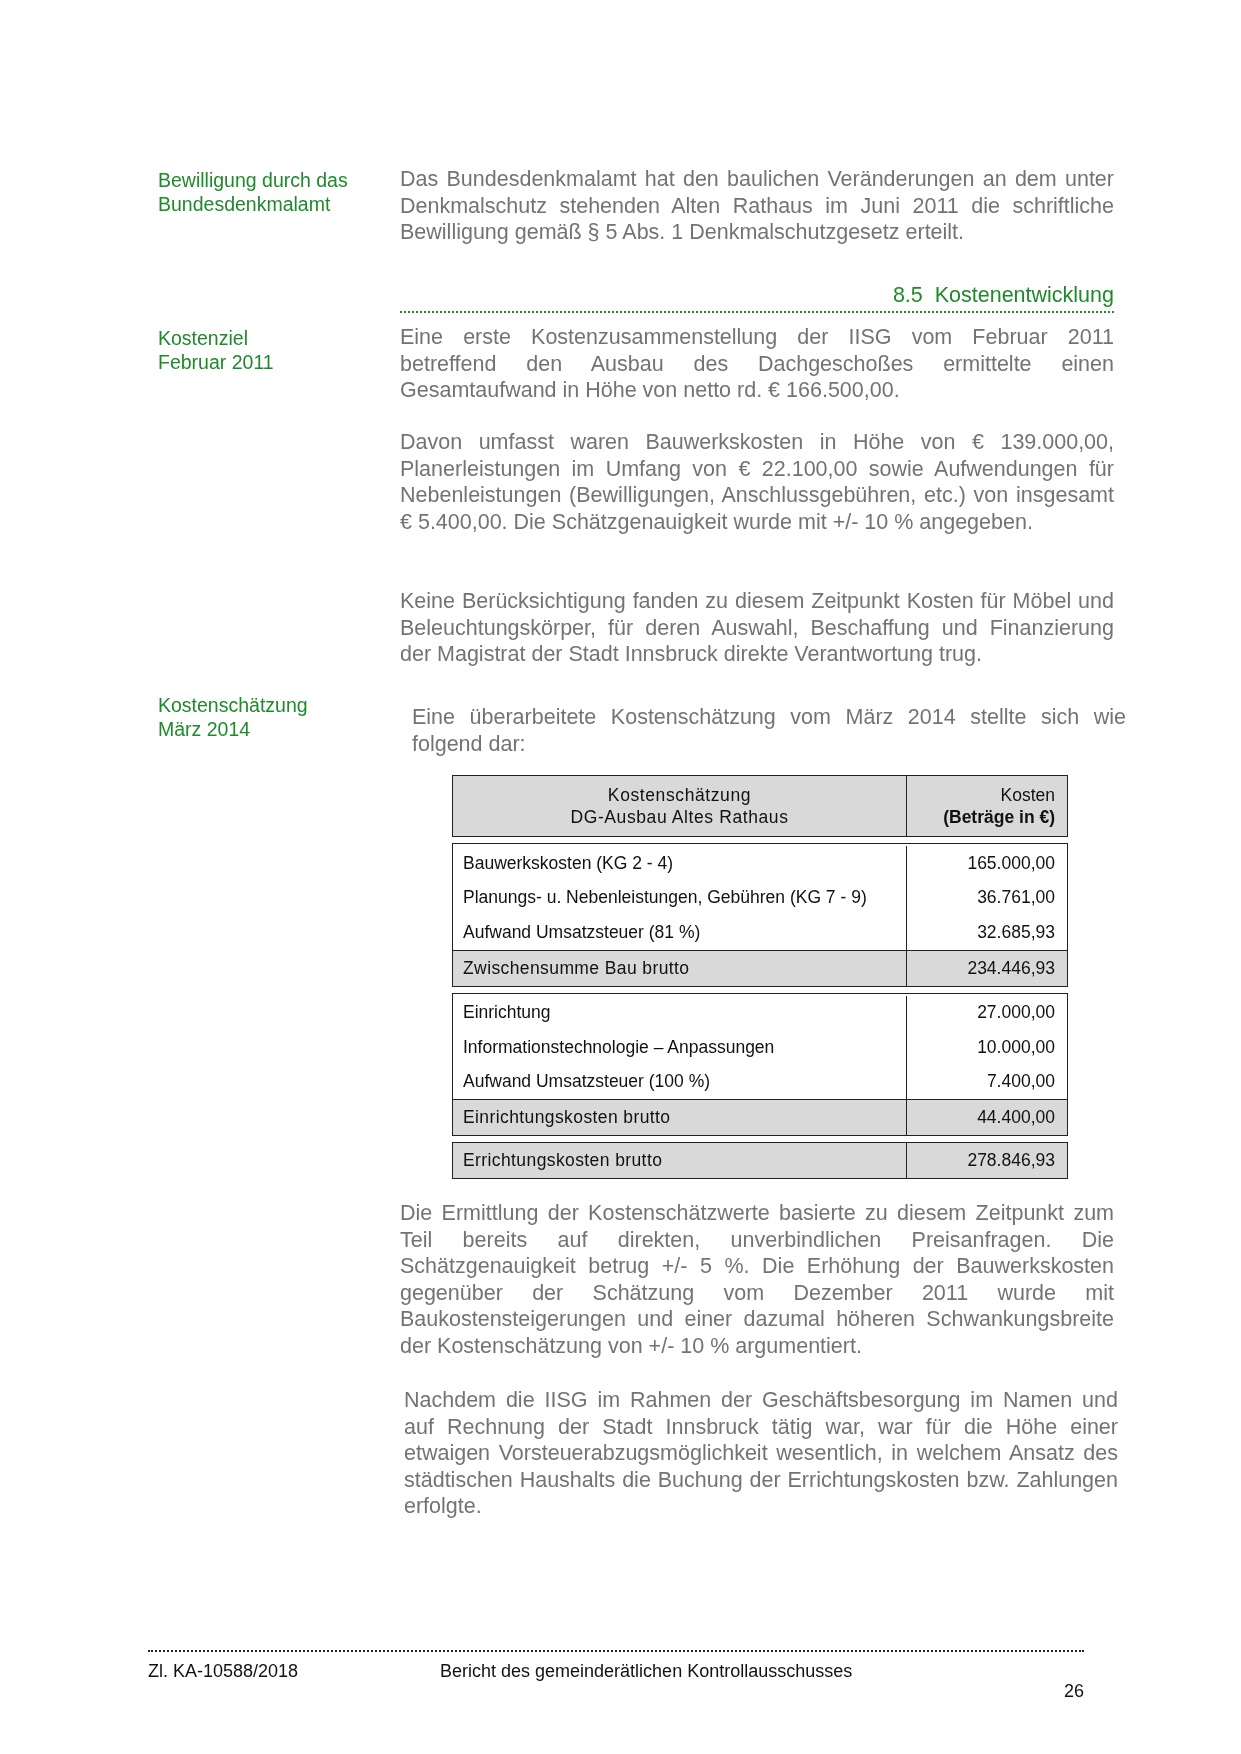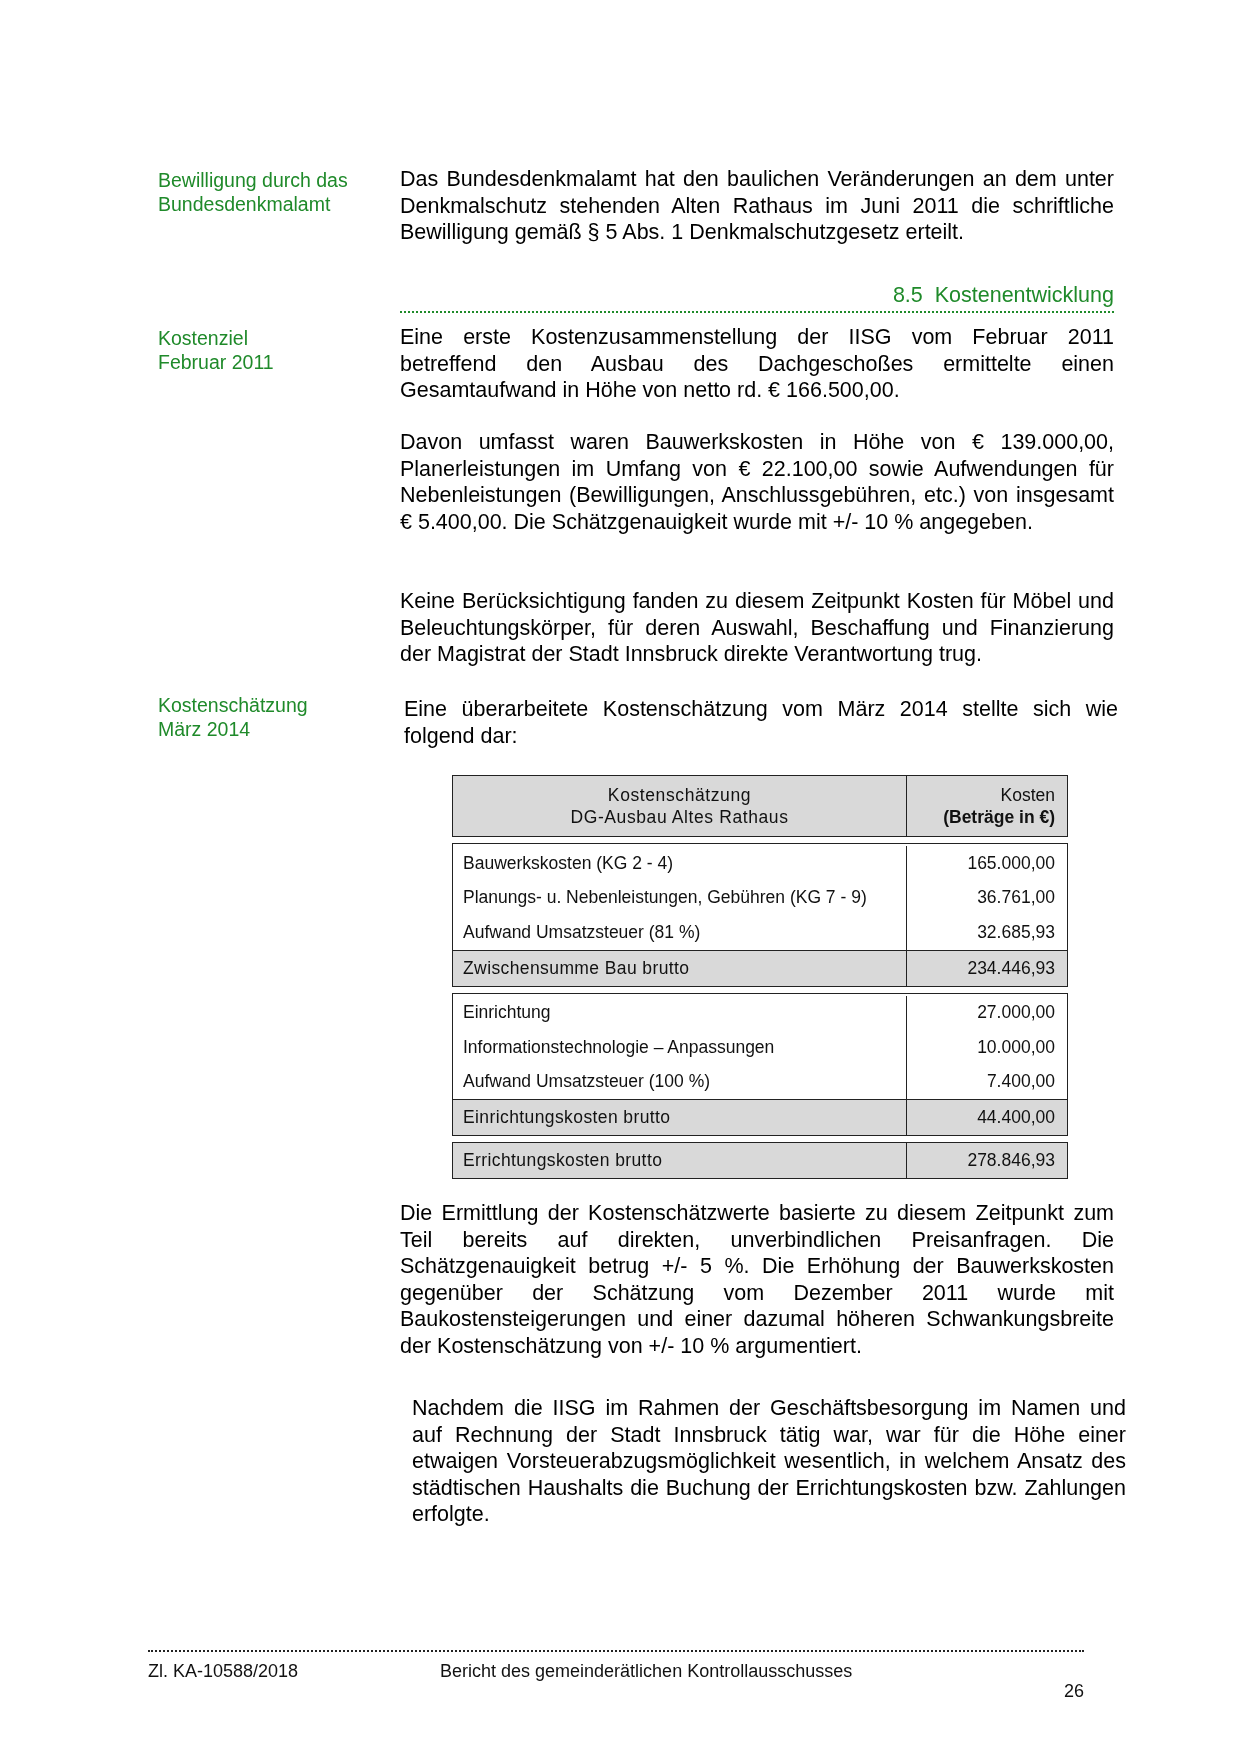--- a/index.html
+++ b/index.html
@@ -30,21 +30,21 @@
     line-height: 24px;
   }
   .margin-note span { display: block; }
   .body-text {
     position: absolute;
     left: 400px;
     width: 714px;
     font-size: 21.5px;
     line-height: 26.5px;
     text-align: justify;
-    color: #000000;
+    color: #737373;
   }
   .section-heading {
     position: absolute;
     left: 400px;
     width: 714px;
     top: 282px;
     text-align: right;
     color: #1f8a2a;
     font-size: 21.5px;
     line-height: 26px;
@@ -157,21 +157,21 @@
     <span>Februar 2011</span>
   </div>
   <p class="body-text" style="top:324px; margin:0;">Eine erste Kostenzusammenstellung der IISG vom Februar 2011 betreffend den Ausbau des Dachgeschoßes ermittelte einen Gesamtaufwand in Höhe von netto rd. € 166.500,00.</p>
   <p class="body-text" style="top:429px; margin:0;">Davon umfasst waren Bauwerkskosten in Höhe von € 139.000,00, Planerleistungen im Umfang von € 22.100,00 sowie Aufwendungen für Nebenleistungen (Bewilligungen, Anschlussgebühren, etc.) von insgesamt € 5.400,00. Die Schätzgenauigkeit wurde mit +/- 10 % angegeben.</p>
   <p class="body-text" style="top:588px; margin:0;">Keine Berücksichtigung fanden zu diesem Zeitpunkt Kosten für Möbel und Beleuchtungskörper, für deren Auswahl, Beschaffung und Finanzierung der Magistrat der Stadt Innsbruck direkte Verantwortung trug.</p>
 
   <div class="margin-note" style="top:693px;">
     <span>Kostenschätzung</span>
     <span>März 2014</span>
   </div>
-  <p class="body-text" style="top:692px; margin:4px;">Eine überarbeitete Kostenschätzung vom März 2014 stellte sich wie folgend dar:</p>
+  <p class="body-text" style="top:692px; margin:12px;">Eine überarbeitete Kostenschätzung vom März 2014 stellte sich wie folgend dar:</p>
 
   <div class="cost-table">
     <div class="tbl-block grey">
       <div class="tbl-row hdr-row">
         <div class="lbl">
           <span>Kostenschätzung</span>
           <span>DG-Ausbau Altes Rathaus</span>
         </div>
         <div class="val">
           <span>Kosten</span>
@@ -220,21 +220,21 @@
 
     <div class="tbl-block total-block grey">
       <div class="tbl-row sum-row">
         <div class="lbl">Errichtungskosten brutto</div>
         <div class="val">278.846,93</div>
       </div>
     </div>
   </div>
 
   <p class="body-text" style="top:1200px; margin:0;">Die Ermittlung der Kostenschätzwerte basierte zu diesem Zeitpunkt zum Teil bereits auf direkten, unverbindlichen Preisanfragen. Die Schätzgenauigkeit betrug +/- 5 %. Die Erhöhung der Bauwerkskosten gegenüber der Schätzung vom Dezember 2011 wurde mit Baukostensteigerungen und einer dazumal höheren Schwankungsbreite der Kostenschätzung von +/- 10 % argumentiert.</p>
-  <p class="body-text" style="top:1383px; margin:12px;">Nachdem die IISG im Rahmen der Geschäftsbesorgung im Namen und auf Rechnung der Stadt Innsbruck tätig war, war für die Höhe einer etwaigen Vorsteuerabzugsmöglichkeit wesentlich, in welchem Ansatz des städtischen Haushalts die Buchung der Errichtungskosten bzw. Zahlungen erfolgte.</p>
+  <p class="body-text" style="top:1383px; margin:4px;">Nachdem die IISG im Rahmen der Geschäftsbesorgung im Namen und auf Rechnung der Stadt Innsbruck tätig war, war für die Höhe einer etwaigen Vorsteuerabzugsmöglichkeit wesentlich, in welchem Ansatz des städtischen Haushalts die Buchung der Errichtungskosten bzw. Zahlungen erfolgte.</p>
 
   <div class="footer-rule"></div>
   <div class="footer">
     <span class="f-left">Zl. KA-10588/2018</span>
     <span class="f-center">Bericht des gemeinderätlichen Kontrollausschusses</span>
     <span class="f-right">26</span>
   </div>
 
 </div>
 

